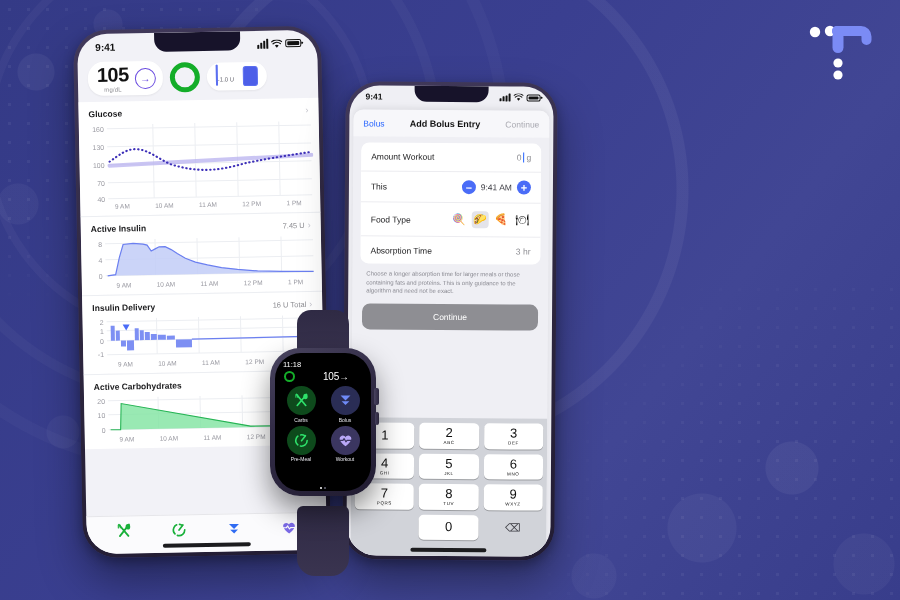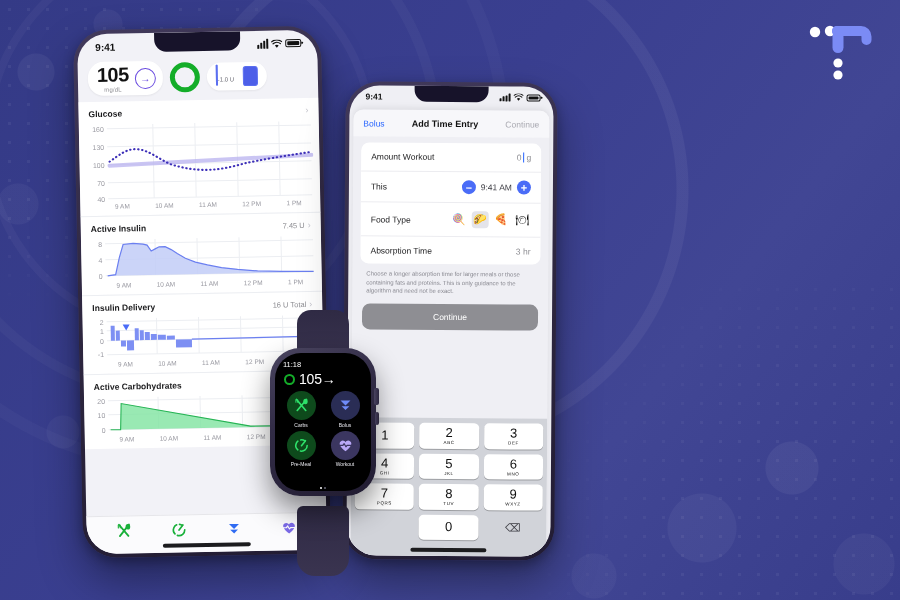--- a/index.html
+++ b/index.html
@@ -264,21 +264,21 @@
     position: absolute; right: -2.5px; top: 64px; width: 4px; height: 13px;
     background: linear-gradient(90deg, #443e5b, #2a2539); border-radius: 2px;
   }
   .watch-screen {
     width: 100%; height: 100%; background: #000; border-radius: 26px;
     padding: 7px 8px 4px 8px; position: relative; overflow: hidden;
   }
   .w-time { text-align: left; font-size: 7.5px; color: #fff; font-weight: 500; }
   .w-bg { display: flex; align-items: center; gap: 4px; margin: 2px 0 4px 1px; }
   .w-ring { width: 11px; height: 11px; border-radius: 50%; border: 2.2px solid #14ad29; }
-  .w-bgval { font-size: 14px; color: #fff; letter-spacing: -.2px; }
+  .w-bgval { font-size: 10px; color: #fff; letter-spacing: -.2px; margin-left: 24px; }
   .w-grid { display: grid; grid-template-columns: 1fr 1fr; gap: 3px 8px; justify-items: center; }
   .w-item { text-align: center; }
   .w-circ {
     width: 29px; height: 29px; border-radius: 50%;
     display: flex; align-items: center; justify-content: center;
   }
   .w-circ.carbs { background: #0e4a1c; }
   .w-circ.bolus { background: #2a2d55; }
   .w-circ.premeal { background: #0e4a1c; }
   .w-circ.workout { background: #3b3660; }
@@ -551,21 +551,21 @@
         </svg>
         <span class="sb-batt">
             <i></i>
           </span>
       </span>
     </div>
 
     <div class="sheet">
       <div class="navbar">
         <span class="nav-cancel">Bolus</span>
-        <span class="nav-title">Add Time Entry</span>
+        <span class="nav-title">Add Bolus Entry</span>
         <span class="nav-continue">Continue</span>
       </div>
 
       <div class="form-group">
         <div class="form-row">
           <span class="form-label">Amount Workout</span>
           <span class="form-value">
             <span>0</span>
             <span class="caret"></span>
             <span>g</span>

